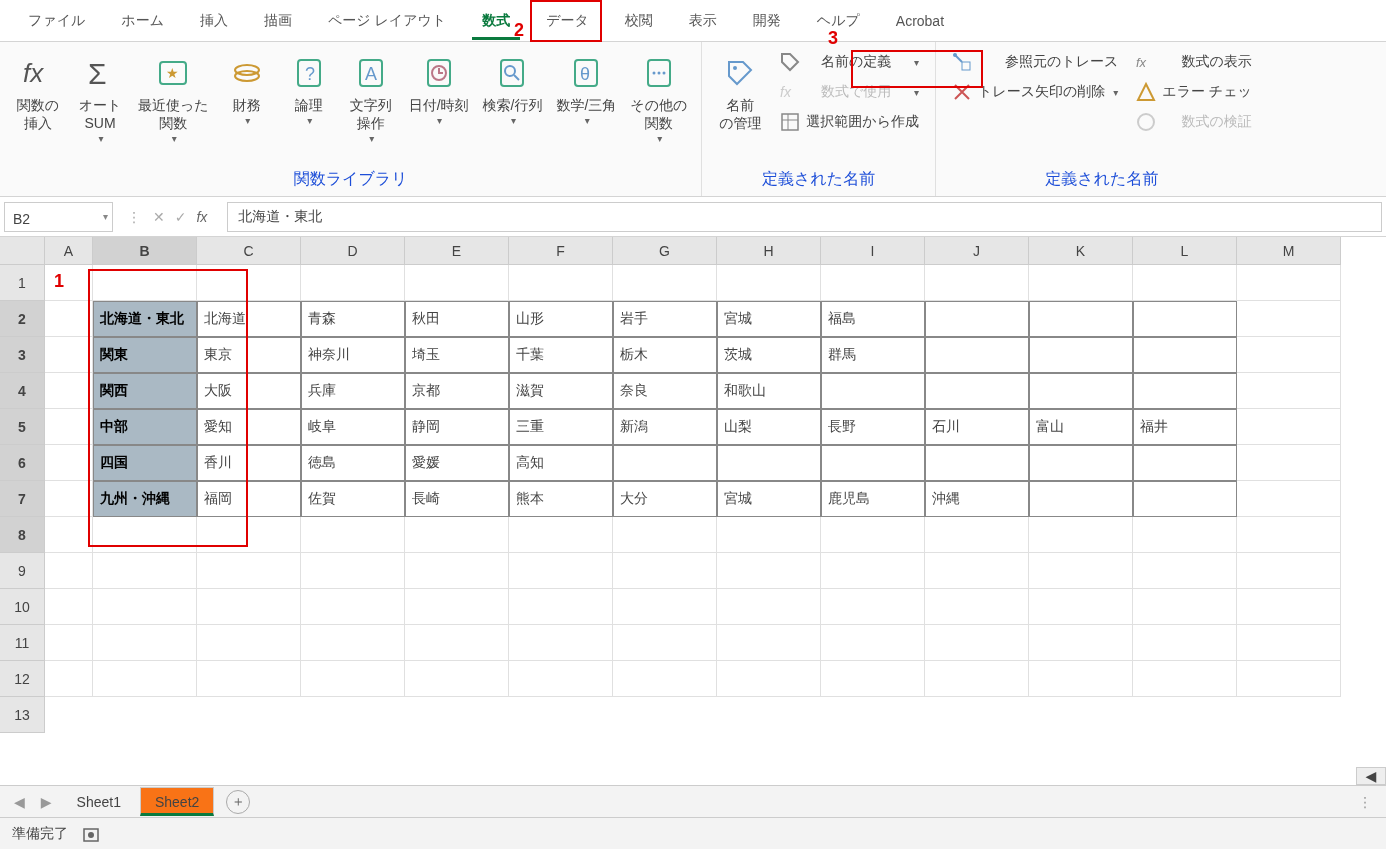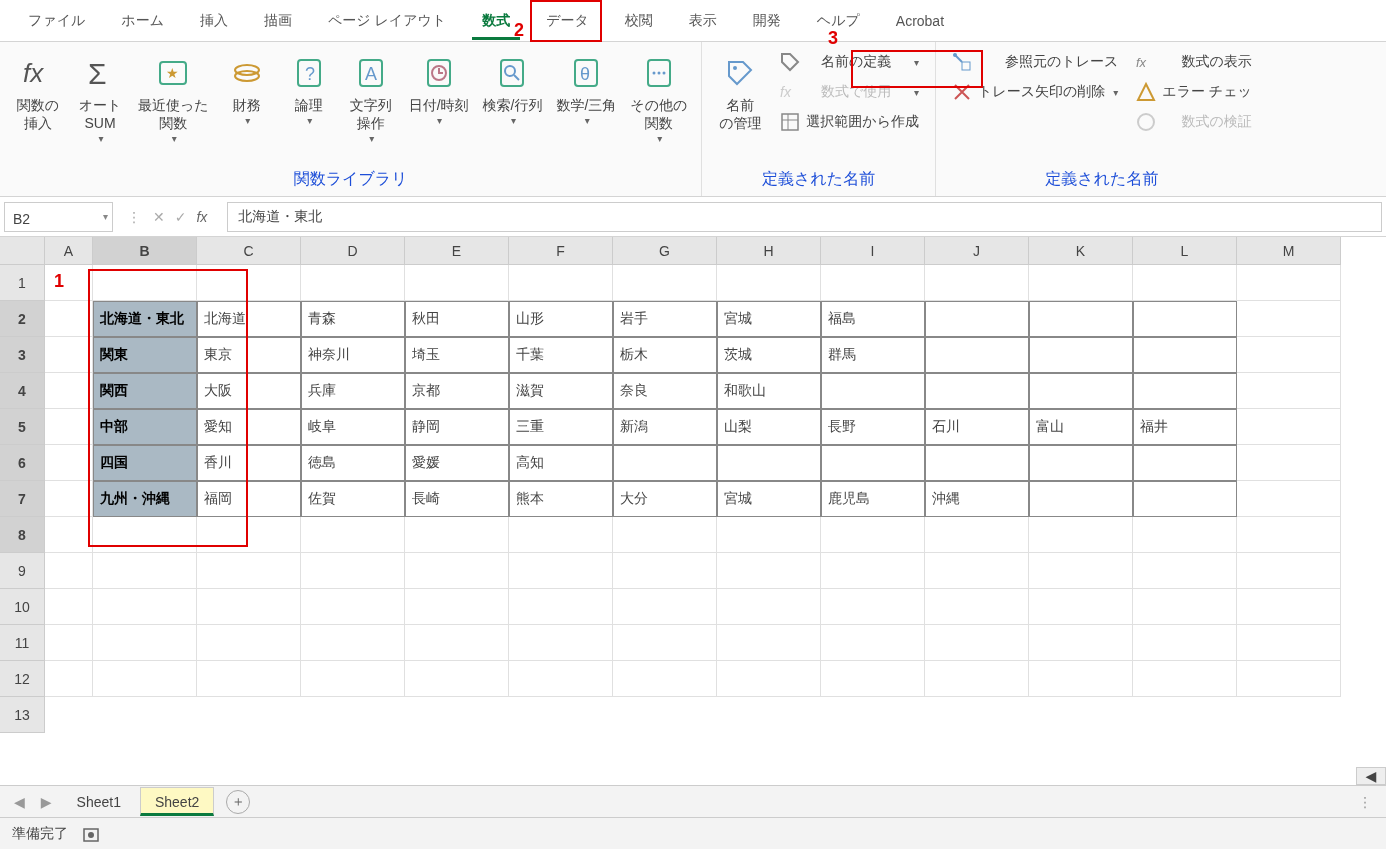--- a/index.html
+++ b/index.html
@@ -49,21 +49,21 @@
 .cell.selcol { background: #aab9c4; font-weight: bold; color: #000; }
 
 
 .annot { position: absolute; border: 2px solid #e00000; pointer-events: none; }
 .annot-label { position: absolute; color: #e00000; font-weight: bold; font-size: 18px; }
 
 
 .sheettabs { position: absolute; bottom: 32px; left: 0; right: 0; height: 32px; display: flex; align-items: center; border-top: 1px solid #ccc; background: #f3f3f3; padding: 0 8px; gap: 4px; }
 .navbtn { padding: 0 6px; color: #999; cursor: pointer; }
 .stab { padding: 6px 14px; background: #f3f3f3; border: 1px solid transparent; cursor: pointer; }
-.stab.active { background: #fef9c3; border: 1px solid #ccc; border-bottom: 3px solid #0a7a3e; padding-bottom: 3px; }
+.stab.active { background: #f97316; border: 1px solid #ccc; border-bottom: 3px solid #0a7a3e; padding-bottom: 3px; }
 .addsheet { width: 24px; height: 24px; border: 1px solid #aaa; border-radius: 50%; display: flex; align-items: center; justify-content: center; margin-left: 8px; cursor: pointer; color: #666; }
 
 
 .status { position: absolute; bottom: 0; left: 0; right: 0; height: 32px; display: flex; align-items: center; padding: 0 12px; gap: 14px; background: #f3f3f3; border-top: 1px solid #ccc; }
 
 
 .hscroll { position: absolute; bottom: 32px; right: 0; height: 18px; width: 30px; background: #eee; border: 1px solid #ccc; display: flex; align-items: center; justify-content: center; }
 
 svg { display: block; }
 </style>

